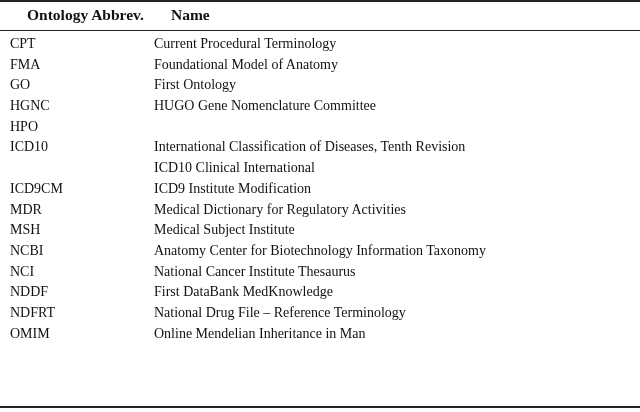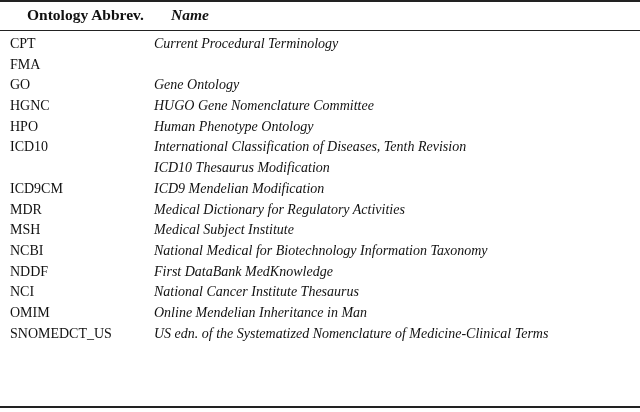--- a/index.html
+++ b/index.html
@@ -3,88 +3,88 @@
 <meta charset="utf-8">
 <style>
   html, body { margin: 0; padding: 0; background: #ffffff; }
   body { width: 640px; height: 412px; overflow: hidden; font-family: "Liberation Serif", "DejaVu Serif", serif; color: #111; }
   .table-wrap { position: absolute; left: 0; top: 0; width: 640px; }
   .rule-top { position: absolute; left: 0; top: 0; width: 640px; height: 2px; background: #222; }
   .rule-mid { position: absolute; left: 0; top: 30px; width: 640px; height: 1px; background: #222; }
   .rule-bot { position: absolute; left: 0; top: 406px; width: 640px; height: 2px; background: #222; }
   .header { position: absolute; top: 6px; left: 17px; width: 640px; height: 20px; font-weight: bold; font-size: 15.5px; }
   .col1 { position: absolute; left: 10px; }
-  .col2 { position: absolute; left: 154px; white-space: nowrap; font-style: italic; }
+  .col2 { position: absolute; left: 154px; white-space: nowrap; }
   .rows { position: absolute; left: 0; top: 34px; width: 640px; }
   .row { position: relative; height: 20.7px; font-size: 14px; line-height: 20.7px; }
 </style>
 </head>
 <body>
 
 <div class="table-wrap">
   <div class="rule-top"></div>
   <div class="header">
     <span class="col1">Ontology Abbrev.</span>
     <span class="col2">Name</span>
   </div>
   <div class="rule-mid"></div>
   <div class="rows" id="rows">
       <div class="row">
         <span class="col1">CPT</span>
         <span class="col2">Current Procedural Terminology</span>
       </div>
       <div class="row">
         <span class="col1">FMA</span>
+        <span class="col2">Foundational Model of Anatomy</span>
       </div>
       <div class="row">
         <span class="col1">GO</span>
-        <span class="col2">Gene Ontology</span>
+        <span class="col2">First Ontology</span>
       </div>
       <div class="row">
         <span class="col1">HGNC</span>
         <span class="col2">HUGO Gene Nomenclature Committee</span>
       </div>
       <div class="row">
         <span class="col1">HPO</span>
-        <span class="col2">Human Phenotype Ontology</span>
       </div>
       <div class="row">
         <span class="col1">ICD10</span>
         <span class="col2">International Classification of Diseases, Tenth Revision</span>
       </div>
       <div class="row">
-        <span class="col2">ICD10 Thesaurus Modification</span>
+        <span class="col2">ICD10 Clinical International</span>
       </div>
       <div class="row">
         <span class="col1">ICD9CM</span>
-        <span class="col2">ICD9 Mendelian Modification</span>
+        <span class="col2">ICD9 Institute Modification</span>
       </div>
       <div class="row">
         <span class="col1">MDR</span>
         <span class="col2">Medical Dictionary for Regulatory Activities</span>
       </div>
       <div class="row">
         <span class="col1">MSH</span>
         <span class="col2">Medical Subject Institute</span>
       </div>
       <div class="row">
         <span class="col1">NCBI</span>
-        <span class="col2">National Medical for Biotechnology Information Taxonomy</span>
+        <span class="col2">Anatomy Center for Biotechnology Information Taxonomy</span>
+      </div>
+      <div class="row">
+        <span class="col1">NCI</span>
+        <span class="col2">National Cancer Institute Thesaurus</span>
       </div>
       <div class="row">
         <span class="col1">NDDF</span>
         <span class="col2">First DataBank MedKnowledge</span>
       </div>
       <div class="row">
-        <span class="col1">NCI</span>
-        <span class="col2">National Cancer Institute Thesaurus</span>
+        <span class="col1">NDFRT</span>
+        <span class="col2">National Drug File – Reference Terminology</span>
       </div>
       <div class="row">
         <span class="col1">OMIM</span>
         <span class="col2">Online Mendelian Inheritance in Man</span>
-      </div>
-      <div class="row">
-        <span class="col1">SNOMEDCT_US</span>
-        <span class="col2">US edn. of the Systematized Nomenclature of Medicine-Clinical Terms</span>
       </div>
     </div>
   <div class="rule-bot"></div>
 </div>
 
 </body></html>

